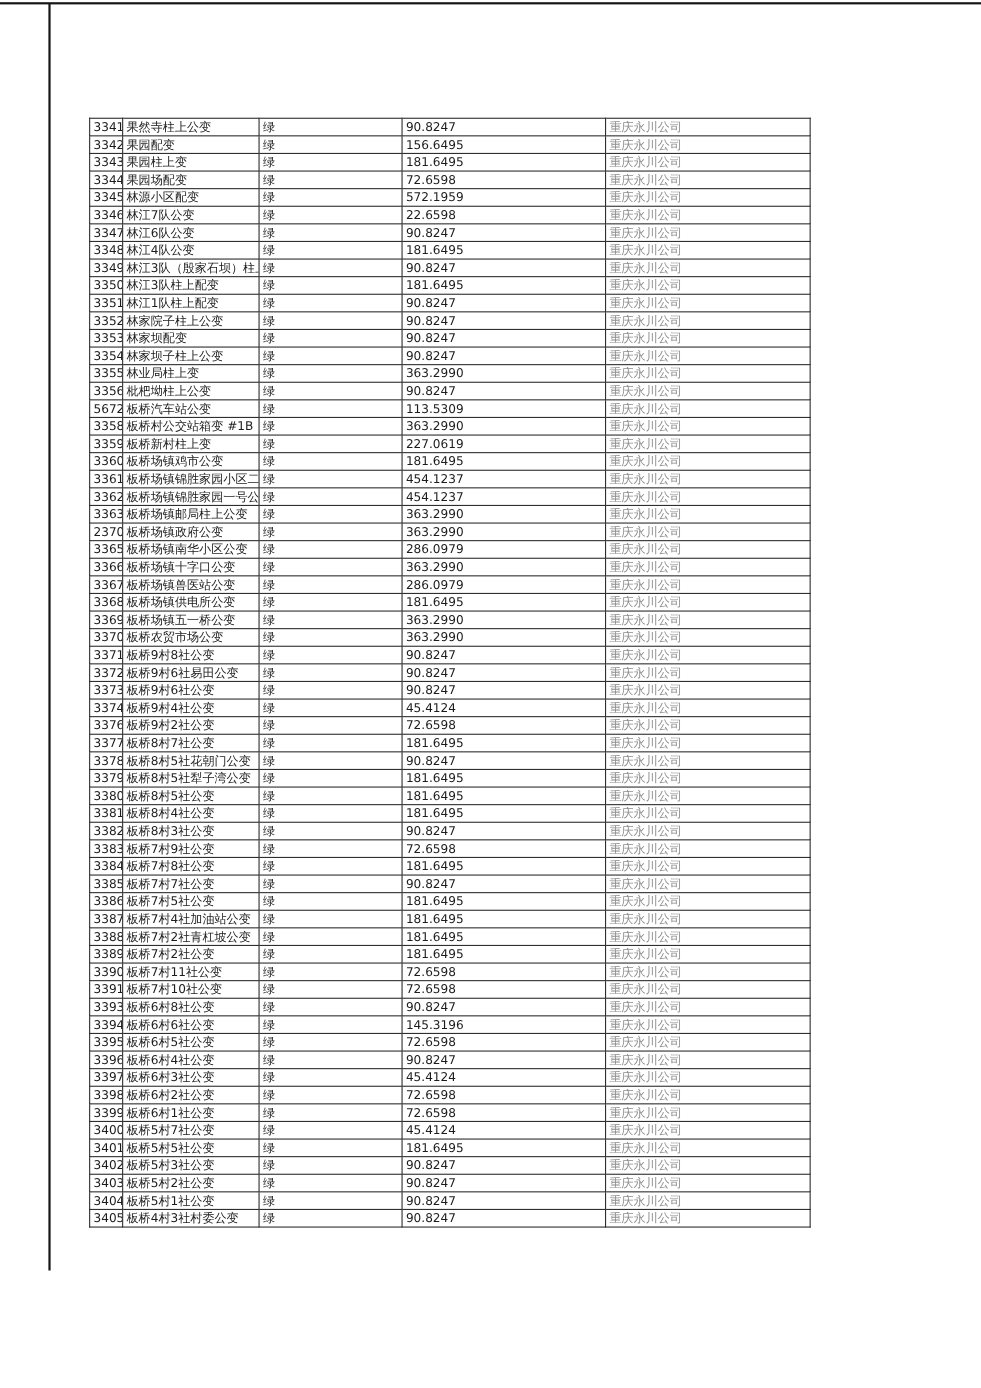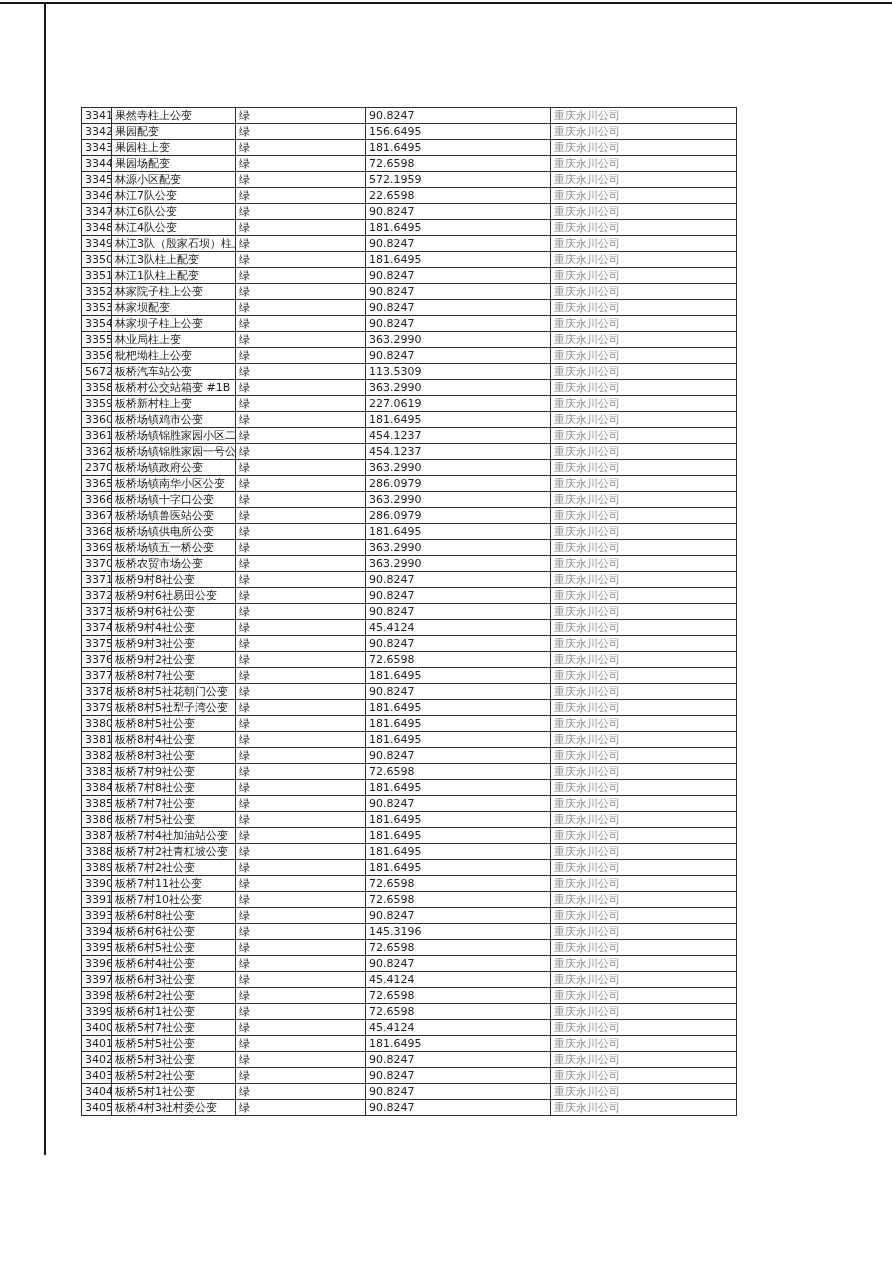--- a/index.html
+++ b/index.html
@@ -215,20 +215,27 @@
           <td class="col-company">重庆永川公司</td>
         </tr>
         <tr>
           <td class="col-id">3362</td>
           <td class="col-name">板桥场镇锦胜家园一号公用</td>
           <td class="col-status">绿</td>
           <td class="col-value">454.1237</td>
           <td class="col-company">重庆永川公司</td>
         </tr>
         <tr>
+          <td class="col-id">3363</td>
+          <td class="col-name">板桥场镇邮局柱上公变</td>
+          <td class="col-status">绿</td>
+          <td class="col-value">363.2990</td>
+          <td class="col-company">重庆永川公司</td>
+        </tr>
+        <tr>
           <td class="col-id">2370</td>
           <td class="col-name">板桥场镇政府公变</td>
           <td class="col-status">绿</td>
           <td class="col-value">363.2990</td>
           <td class="col-company">重庆永川公司</td>
         </tr>
         <tr>
           <td class="col-id">3365</td>
           <td class="col-name">板桥场镇南华小区公变</td>
           <td class="col-status">绿</td>
@@ -289,27 +296,20 @@
           <td class="col-name">板桥9村6社公变</td>
           <td class="col-status">绿</td>
           <td class="col-value">90.8247</td>
           <td class="col-company">重庆永川公司</td>
         </tr>
         <tr>
           <td class="col-id">3374</td>
           <td class="col-name">板桥9村4社公变</td>
           <td class="col-status">绿</td>
           <td class="col-value">45.4124</td>
-          <td class="col-company">重庆永川公司</td>
-        </tr>
-        <tr>
-          <td class="col-id">3375</td>
-          <td class="col-name">板桥9村3社公变</td>
-          <td class="col-status">绿</td>
-          <td class="col-value">90.8247</td>
           <td class="col-company">重庆永川公司</td>
         </tr>
         <tr>
           <td class="col-id">3376</td>
           <td class="col-name">板桥9村2社公变</td>
           <td class="col-status">绿</td>
           <td class="col-value">72.6598</td>
           <td class="col-company">重庆永川公司</td>
         </tr>
         <tr>

